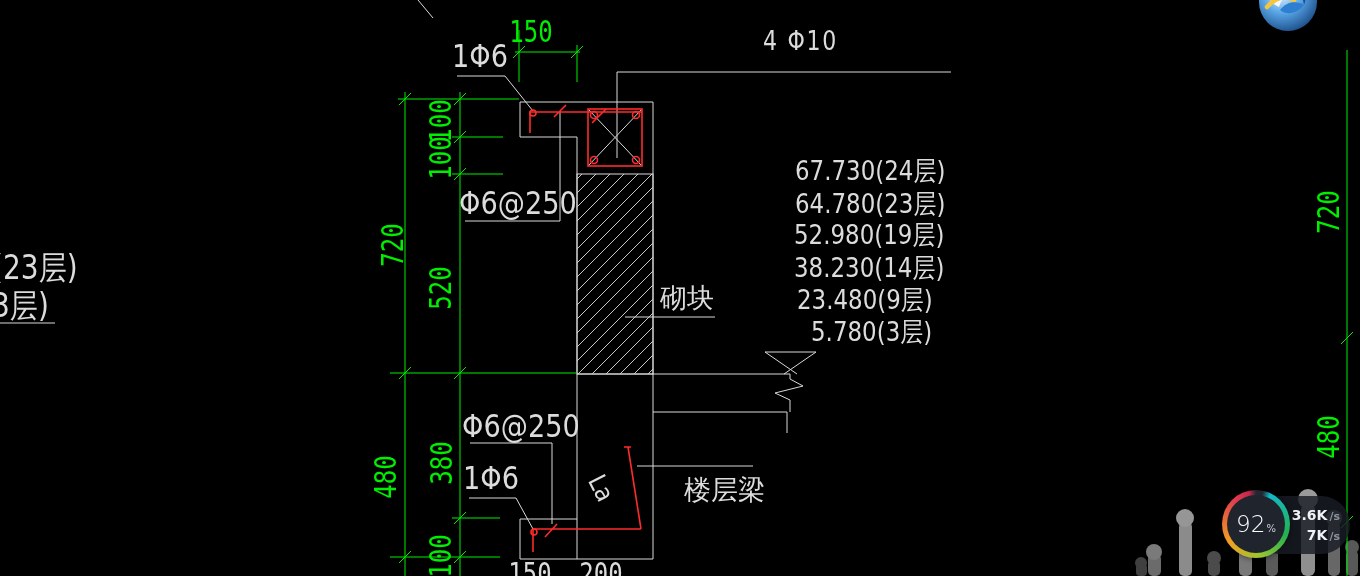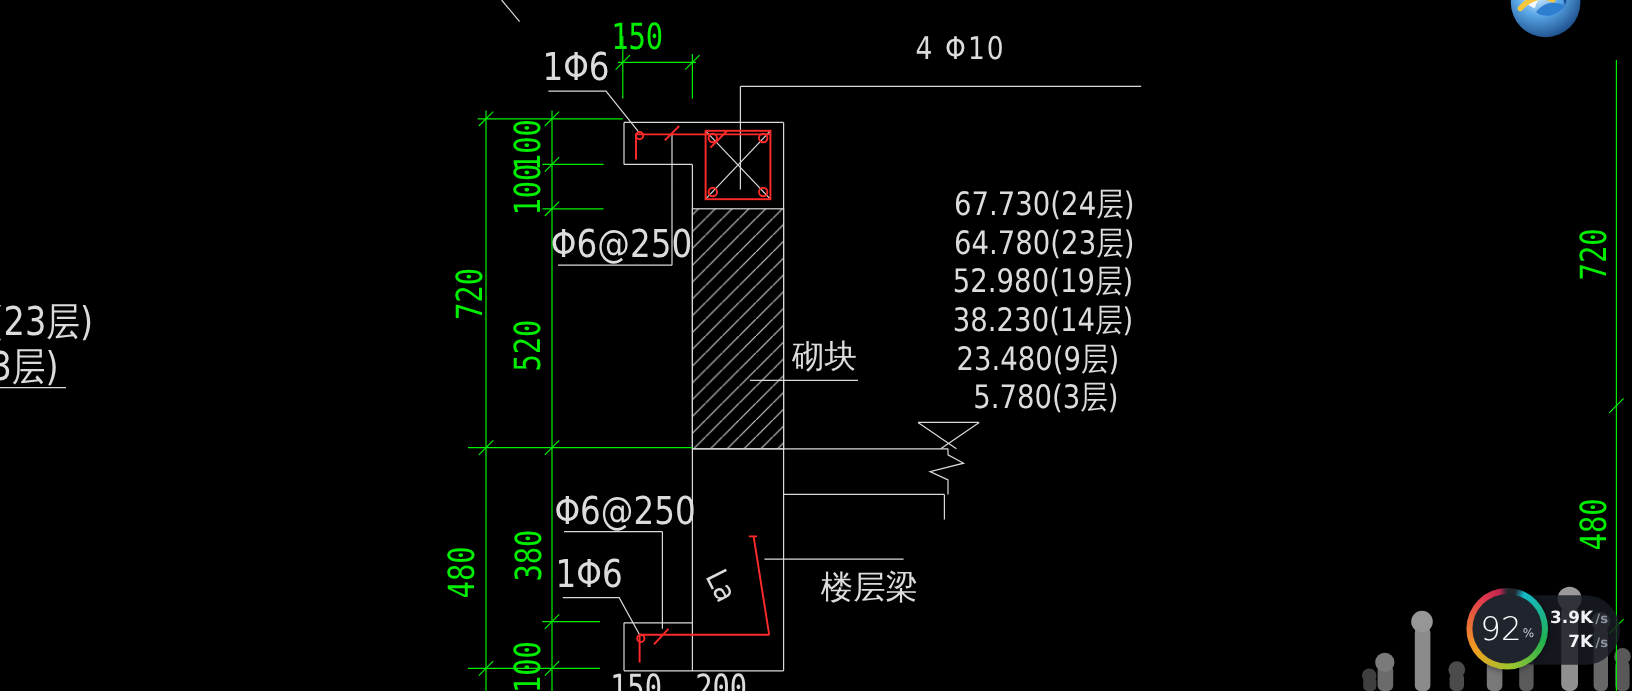--- a/index.html
+++ b/index.html
@@ -26,21 +26,21 @@
   .pill .val{color:#f0f3f6;font-size:14px;font-weight:bold;}
   .pill .unit{color:#8d939d;font-size:11px;font-weight:bold;}
   .pill .arrow{color:#4b93f4;font-size:13px;margin-right:3px;font-weight:bold;}
   .ring{position:absolute;left:0;top:0;width:68px;height:68px;border-radius:50%;
         background:conic-gradient(from -40deg,
           #e23b4e 0deg,#c2274d 28deg,#232830 40deg,#232830 52deg,
           #14b8c8 66deg,#23b14e 150deg,#9ec52f 215deg,#f0a020 275deg,#e23b4e 360deg);
         box-shadow:0 0 6px rgba(0,0,0,.6);}
   .ring-inner{position:absolute;left:5px;top:5px;right:5px;bottom:5px;border-radius:50%;
         background:#20252d;display:flex;align-items:center;justify-content:center;}
-  .ring-inner .pct-num{color:#fafcfe;font-size:27px;font-weight:300;
+  .ring-inner .pct-num{color:#fafcfe;font-size:23px;font-weight:300;
         font-family:"DejaVu Sans",sans-serif;}
   .ring-inner .pct-sign{color:#c9ced6;font-size:10px;margin-left:1px;margin-top:8px;}
   
   .app-logo{position:absolute;left:1258px;top:-28px;width:60px;height:60px;z-index:7;}
 </style>
 </head>
 <body>
 
 <div id="stage">
 
@@ -185,21 +185,21 @@
     <div class="lbl num green vnum" style="left:1329px;top:437px;font-size:30px;">480</div>
 
     <div class="lbl num cnum" style="left:530px;top:574px;font-size:30px;">150</div>
     <div class="lbl num cnum" style="left:601px;top:574px;font-size:30px;">200</div>
   </div>
 
   <div class="net-widget">
     <div class="pill">
       <div class="row">
         <span class="arrow">↑</span>
-        <span class="val">3.9K</span>
+        <span class="val">3.6K</span>
         <span class="unit">/s</span>
       </div>
       <div class="row">
         <span class="val">7K</span>
         <span class="unit">/s</span>
       </div>
     </div>
     <div class="ring">
       <div class="ring-inner">
         <span class="pct-num">92</span>

